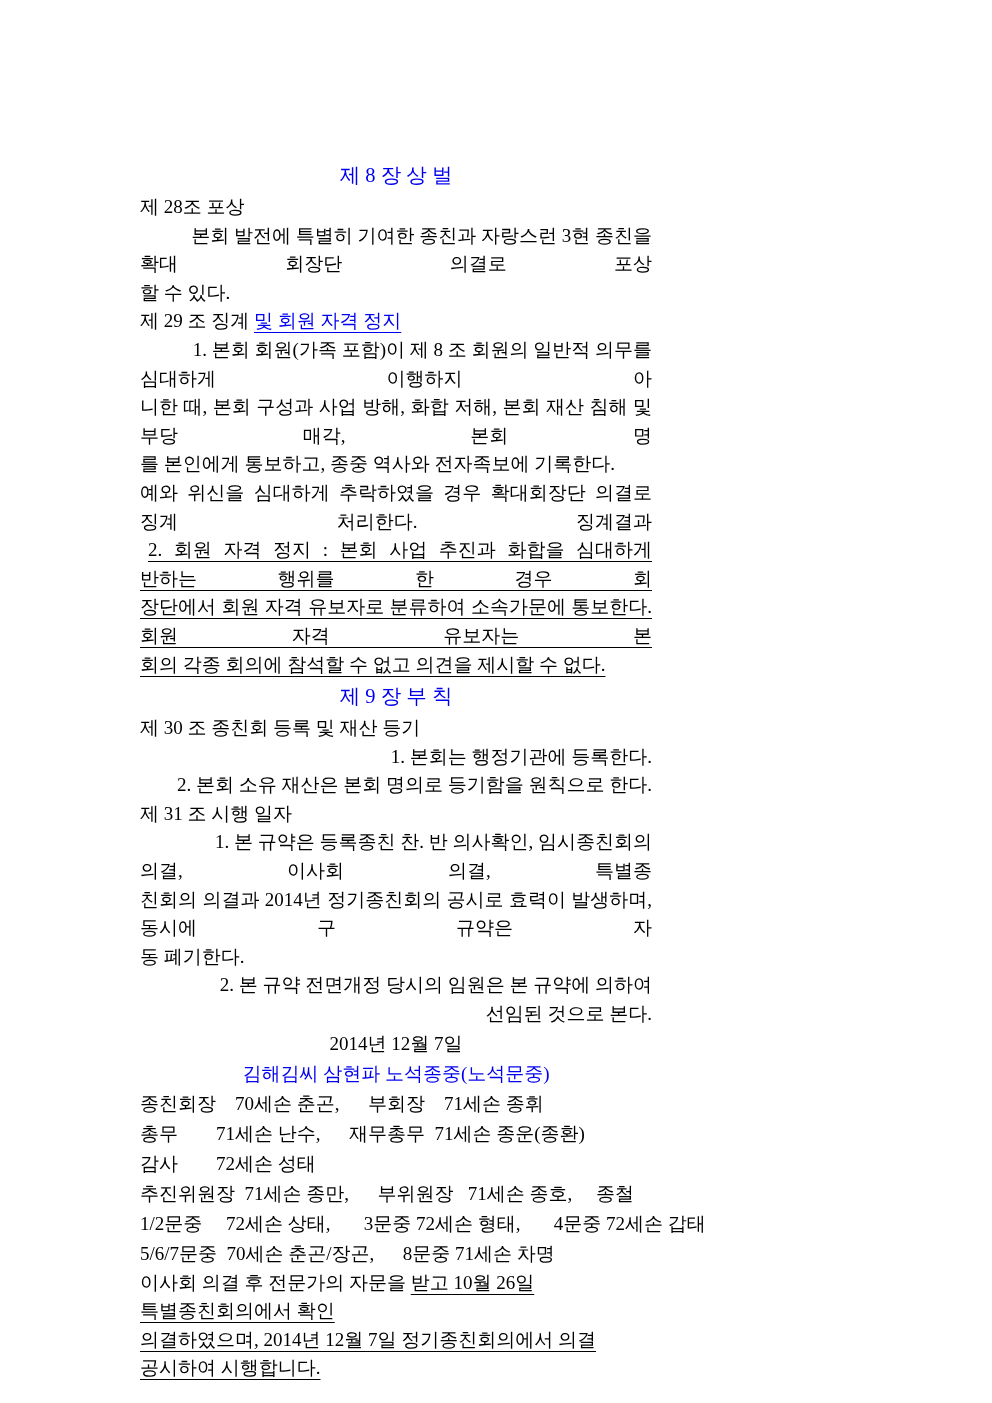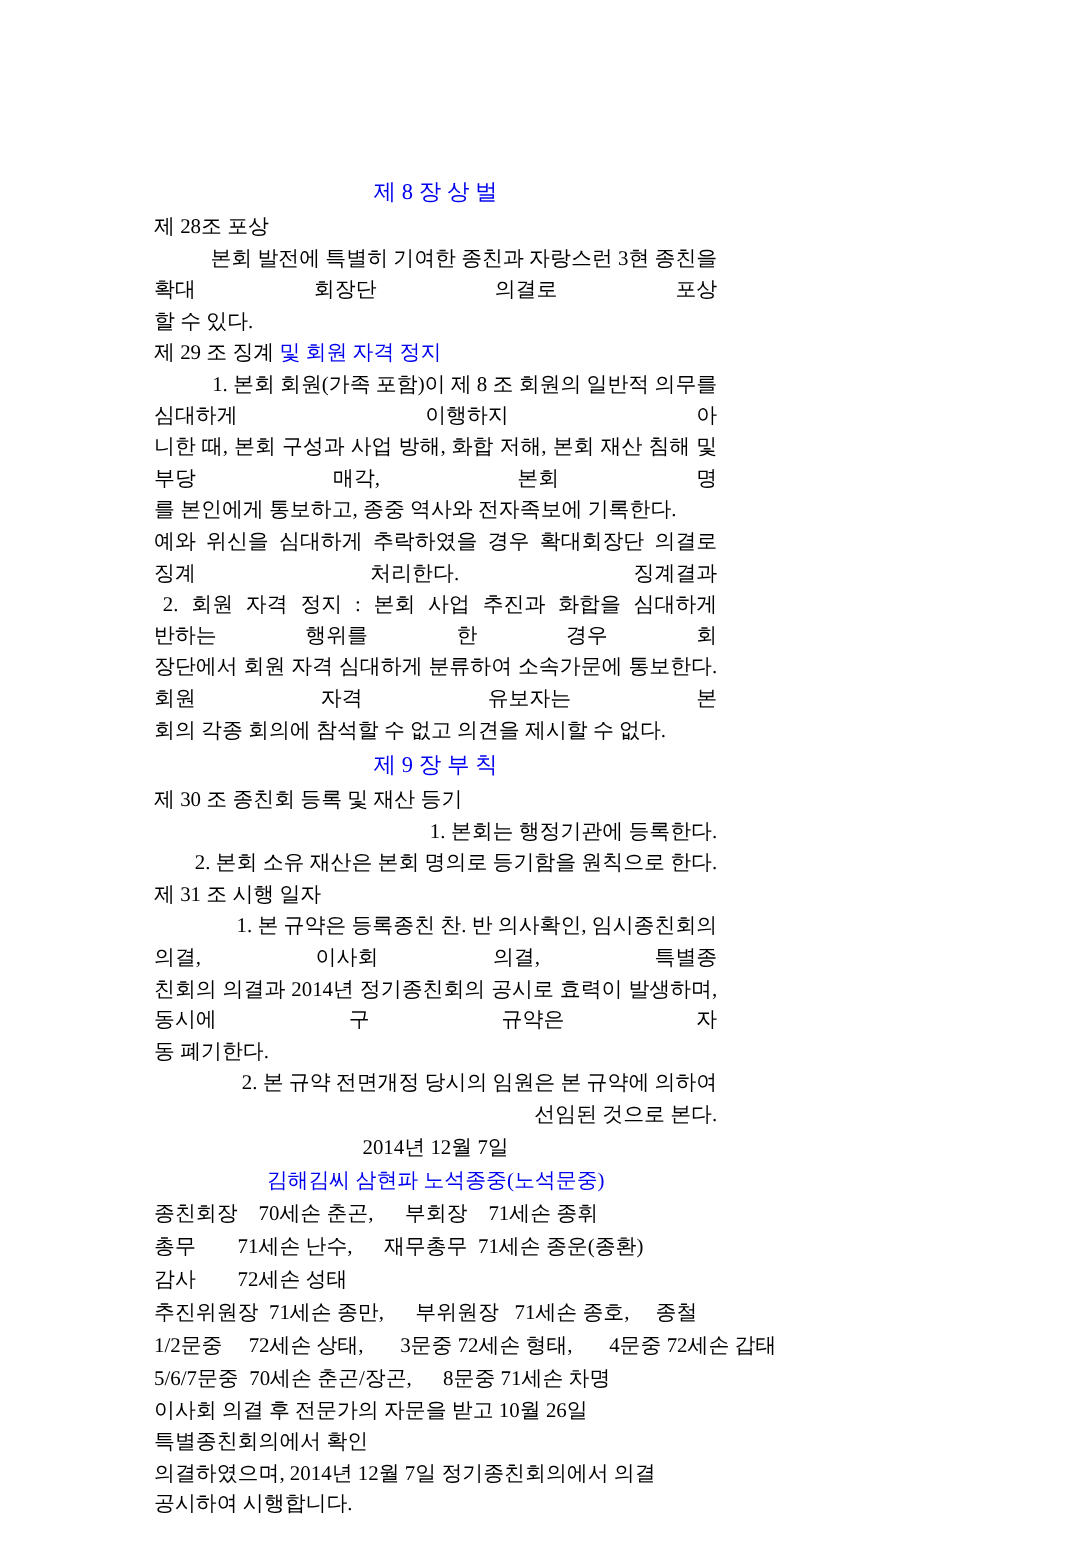--- a/index.html
+++ b/index.html
@@ -27,20 +27,21 @@
   .hd   { font-size: 20.5px; line-height: 35px; min-height: 35px; }
   .c    { text-align: center; }
   .j    { text-align: justify; text-align-last: justify; }
   .i2   { text-indent: 30px; text-align: right; }
   .i1   { text-indent: 8px; }
   .pre  { white-space: pre; }
   .r30  { line-height: 30px; min-height: 30px; }
   .gap  { margin-top: 28px; }
   .blue { color: var(--accent-blue, #0000ee); }
   .u {
+    text-decoration: underline;
     text-underline-offset: 5px;
     text-decoration-thickness: 1.4px;
   }
   .footer {
     margin-top: 46px;
     font-size: 19px;
     line-height: 28px;
     font-style: italic;
   }
 </style>
@@ -52,21 +53,21 @@
       <div class="line hd c"><span class="blue">제 8 장    상  벌</span></div>
       <div class="line"><span>제 28조 포상</span></div>
       <div class="line j i2"><span>본회 발전에 특별히 기여한 종친과 자랑스런 3현 종친을 확대 회장단 의결로 포상</span></div>
       <div class="line"><span>할 수 있다.</span></div>
       <div class="line"><span>제 29 조 징계 </span><span class="blue u">및 회원 자격 정지</span></div>
       <div class="line j i2"><span>1. 본회 회원(가족 포함)이 제 8 조 회원의 일반적 의무를 심대하게 이행하지 아</span></div>
       <div class="line j"><span>니한 때, 본회 구성과 사업 방해, 화합 저해, 본회 재산 침해 및 부당 매각, 본회 명</span></div>
       <div class="line"><span>를 본인에게 통보하고, 종중 역사와 전자족보에 기록한다.</span></div>
       <div class="line j"><span>예와 위신을 심대하게 추락하였을 경우 확대회장단 의결로 징계 처리한다. 징계결과</span></div>
       <div class="line j i1"><span class="u">2. 회원 자격 정지 : 본회 사업 추진과 화합을 심대하게 반하는 행위를 한 경우 회</span></div>
-      <div class="line j"><span class="u">장단에서 회원 자격 심대하게 분류하여 소속가문에 통보한다. 회원 자격 유보자는 본</span></div>
+      <div class="line j"><span class="u">장단에서 회원 자격 유보자로 분류하여 소속가문에 통보한다. 회원 자격 유보자는 본</span></div>
       <div class="line"><span class="u">회의 각종 회의에 참석할 수 없고 의견을 제시할 수 없다.</span></div>
       <div class="line hd c"><span class="blue">제 9 장    부  칙</span></div>
       <div class="line"><span>제 30 조 종친회 등록 및 재산 등기</span></div>
       <div class="line i2"><span>1. 본회는 행정기관에 등록한다.</span></div>
       <div class="line i2"><span>2. 본회 소유 재산은 본회 명의로 등기함을 원칙으로 한다.</span></div>
       <div class="line"><span>제 31 조 시행 일자</span></div>
       <div class="line j i2"><span>1. 본 규약은 등록종친 찬. 반 의사확인, 임시종친회의 의결, 이사회 의결, 특별종</span></div>
       <div class="line j"><span>친회의 의결과 2014년 정기종친회의 공시로 효력이 발생하며,  동시에 구 규약은 자</span></div>
       <div class="line"><span>동 폐기한다.</span></div>
       <div class="line i2"><span>2. 본 규약 전면개정 당시의 임원은 본 규약에 의하여 선임된 것으로 본다.</span></div>

